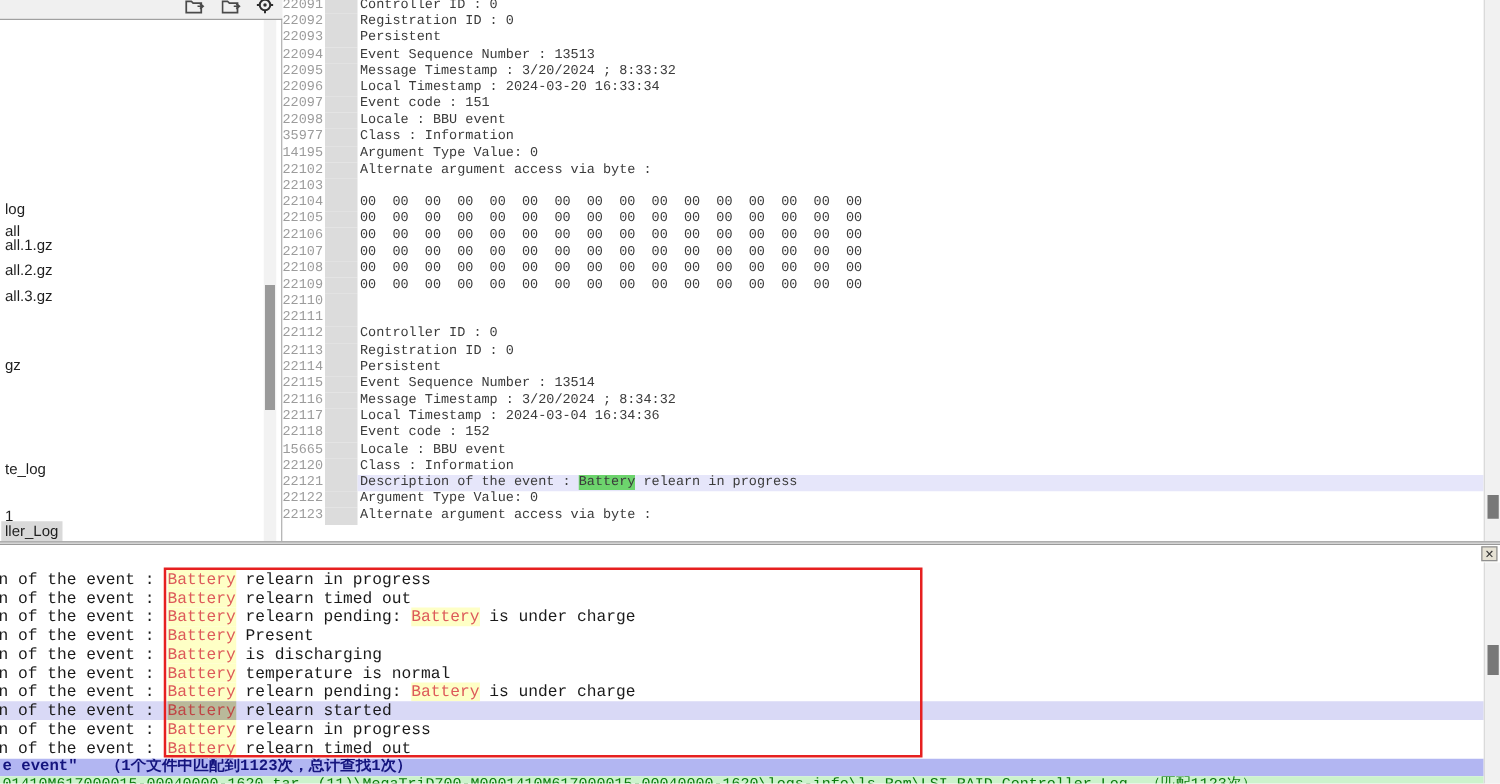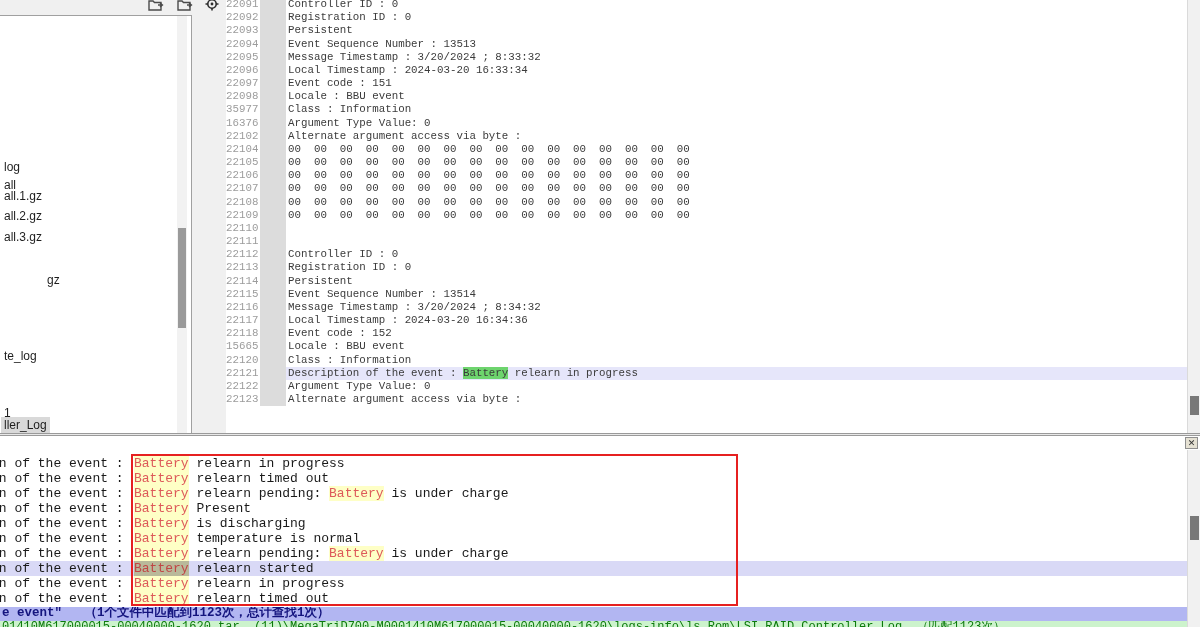--- a/index.html
+++ b/index.html
@@ -5,21 +5,21 @@
   * { margin:0; padding:0; box-sizing:border-box; }
   html,body { width:1200px; height:627px; overflow:hidden; background:#f0f0f0;
     font-family:"Liberation Sans", sans-serif; }
   .app { position:relative; width:1200px; height:627px; background:#f0f0f0; overflow:hidden; }
 
   
   .toolbar { position:absolute; left:0; top:0; width:226px; height:15px; background:#f0f0f0; }
   .icon-btn { position:absolute; top:-3px; width:16px; height:15px; overflow:hidden; cursor:pointer; }
 
   
-  .sidebar { position:absolute; left:0; top:15px; width:192px; height:418px;
+  .sidebar { position:absolute; left:0; top:15px; width:226px; height:418px;
     background:#ffffff; border-top:1px solid #a0a0a0; border-right:1px solid #a0a0a0; overflow:hidden; }
   .sb-item { position:absolute; left:1px; height:16px; line-height:16px; font-size:12px;
     color:#1e1e1e; white-space:pre; cursor:pointer; padding:0 3px; }
   .sb-sel { background:#d9d9d9; min-width:45px; }
   .sb-vsb { position:absolute; right:4px; top:0; width:10px; height:417px; background:#f2f2f2; }
   .sb-thumb { position:absolute; left:1px; width:8px; background:#9a9a9a; }
 
   
   .editor { position:absolute; left:226px; top:0; width:961px; height:433px;
     background:#ffffff; overflow:hidden; }
@@ -94,57 +94,58 @@
     </div>
   </div>
 
   <div class="sidebar">
     <div>
         <div class="sb-item" style="top: 143px;">log</div>
         <div class="sb-item" style="top: 161px;">all</div>
         <div class="sb-item" style="top: 172px;">all.1.gz</div>
         <div class="sb-item" style="top: 192px;">all.2.gz</div>
         <div class="sb-item" style="top: 213px;">all.3.gz</div>
-        <div class="sb-item" style="top: 256px; margin-left: 43px;">gz</div>
-        <div class="sb-item" style="top: 332px; text-align: center;">te_log</div>
+        <div class="sb-item" style="top: 268px;">gz</div>
+        <div class="sb-item" style="top: 351px; text-align: center;">te_log</div>
         <div class="sb-item" style="top: 389px;">1</div>
         <div class="sb-item sb-sel" style="top: 401px;">ller_Log</div>
       </div>
     <div class="sb-vsb">
       <div class="sb-thumb" style="top: 212px; height: 100px;"></div>
     </div>
   </div>
 
   <div class="editor">
     <div class="ed-lines">
         <div class="ed-row"><div class="num">22091</div><div class="band"></div><div class="txt"><span>Controller ID : 0</span></div></div>
         <div class="ed-row"><div class="num">22092</div><div class="band"></div><div class="txt"><span>Registration ID : 0</span></div></div>
         <div class="ed-row"><div class="num">22093</div><div class="band"></div><div class="txt"><span>Persistent</span></div></div>
         <div class="ed-row"><div class="num">22094</div><div class="band"></div><div class="txt"><span>Event Sequence Number : 13513</span></div></div>
         <div class="ed-row"><div class="num">22095</div><div class="band"></div><div class="txt"><span>Message Timestamp : 3/20/2024 ; 8:33:32</span></div></div>
         <div class="ed-row"><div class="num">22096</div><div class="band"></div><div class="txt"><span>Local Timestamp : 2024-03-20 16:33:34</span></div></div>
         <div class="ed-row"><div class="num">22097</div><div class="band"></div><div class="txt"><span>Event code : 151</span></div></div>
         <div class="ed-row"><div class="num">22098</div><div class="band"></div><div class="txt"><span>Locale : BBU event</span></div></div>
         <div class="ed-row"><div class="num">35977</div><div class="band"></div><div class="txt"><span>Class : Information</span></div></div>
-        <div class="ed-row"><div class="num">16376</div><div class="band"></div><div class="txt"><span>Argument Type Value: 0</span></div></div>
+        <div class="ed-row"><div class="num">14195</div><div class="band"></div><div class="txt"><span>Argument Type Value: 0</span></div></div>
         <div class="ed-row"><div class="num">22102</div><div class="band"></div><div class="txt"><span>Alternate argument access via byte : </span></div></div>
+        <div class="ed-row"><div class="num">22103</div><div class="band"></div><div class="txt"><span></span></div></div>
         <div class="ed-row"><div class="num">22104</div><div class="band"></div><div class="txt"><span>00  00  00  00  00  00  00  00  00  00  00  00  00  00  00  00</span></div></div>
         <div class="ed-row"><div class="num">22105</div><div class="band"></div><div class="txt"><span>00  00  00  00  00  00  00  00  00  00  00  00  00  00  00  00</span></div></div>
         <div class="ed-row"><div class="num">22106</div><div class="band"></div><div class="txt"><span>00  00  00  00  00  00  00  00  00  00  00  00  00  00  00  00</span></div></div>
         <div class="ed-row"><div class="num">22107</div><div class="band"></div><div class="txt"><span>00  00  00  00  00  00  00  00  00  00  00  00  00  00  00  00</span></div></div>
         <div class="ed-row"><div class="num">22108</div><div class="band"></div><div class="txt"><span>00  00  00  00  00  00  00  00  00  00  00  00  00  00  00  00</span></div></div>
         <div class="ed-row"><div class="num">22109</div><div class="band"></div><div class="txt"><span>00  00  00  00  00  00  00  00  00  00  00  00  00  00  00  00</span></div></div>
         <div class="ed-row"><div class="num">22110</div><div class="band"></div><div class="txt"><span></span></div></div>
         <div class="ed-row"><div class="num">22111</div><div class="band"></div><div class="txt"><span></span></div></div>
         <div class="ed-row"><div class="num">22112</div><div class="band"></div><div class="txt"><span>Controller ID : 0</span></div></div>
         <div class="ed-row"><div class="num">22113</div><div class="band"></div><div class="txt"><span>Registration ID : 0</span></div></div>
         <div class="ed-row"><div class="num">22114</div><div class="band"></div><div class="txt"><span>Persistent</span></div></div>
         <div class="ed-row"><div class="num">22115</div><div class="band"></div><div class="txt"><span>Event Sequence Number : 13514</span></div></div>
         <div class="ed-row"><div class="num">22116</div><div class="band"></div><div class="txt"><span>Message Timestamp : 3/20/2024 ; 8:34:32</span></div></div>
-        <div class="ed-row"><div class="num">22117</div><div class="band"></div><div class="txt"><span>Local Timestamp : 2024-03-20 16:34:36</span></div></div>
+        <div class="ed-row"><div class="num">22117</div><div class="band"></div><div class="txt"><span>Local Timestamp : 2024-03-04 16:34:36</span></div></div>
         <div class="ed-row"><div class="num">22118</div><div class="band"></div><div class="txt"><span>Event code : 152</span></div></div>
         <div class="ed-row"><div class="num">15665</div><div class="band"></div><div class="txt"><span>Locale : BBU event</span></div></div>
         <div class="ed-row"><div class="num">22120</div><div class="band"></div><div class="txt"><span>Class : Information</span></div></div>
         <div class="ed-row"><div class="num">22121</div><div class="band"></div><div class="txt hl"><span>Description of the event : </span><span class="gmatch">Battery</span><span> relearn in progress</span></div></div>
         <div class="ed-row"><div class="num">22122</div><div class="band"></div><div class="txt"><span>Argument Type Value: 0</span></div></div>
         <div class="ed-row"><div class="num">22123</div><div class="band"></div><div class="txt"><span>Alternate argument access via byte : </span></div></div>
       </div>
   </div>
   <div class="ed-vsb" style="position: absolute; right: 0px; top: 0px; height: 433px; width: 13px;">
     <div class="vthumb" style="top: 396px; height: 19px;"></div>

